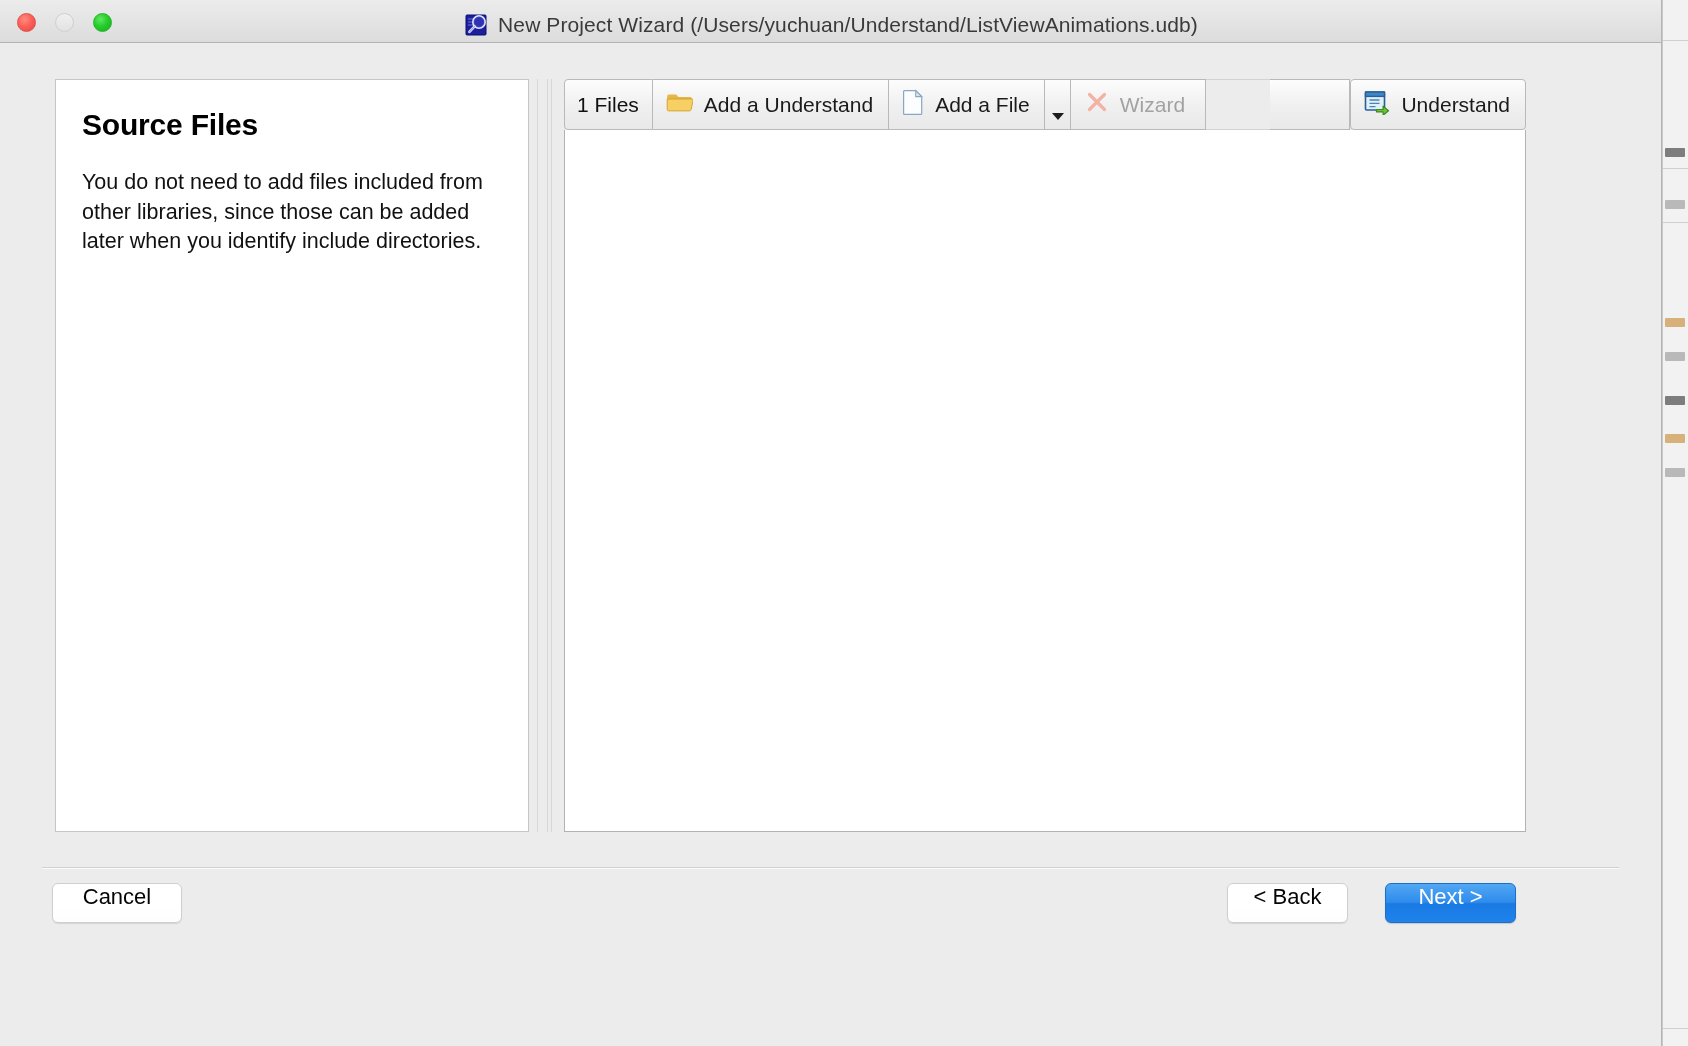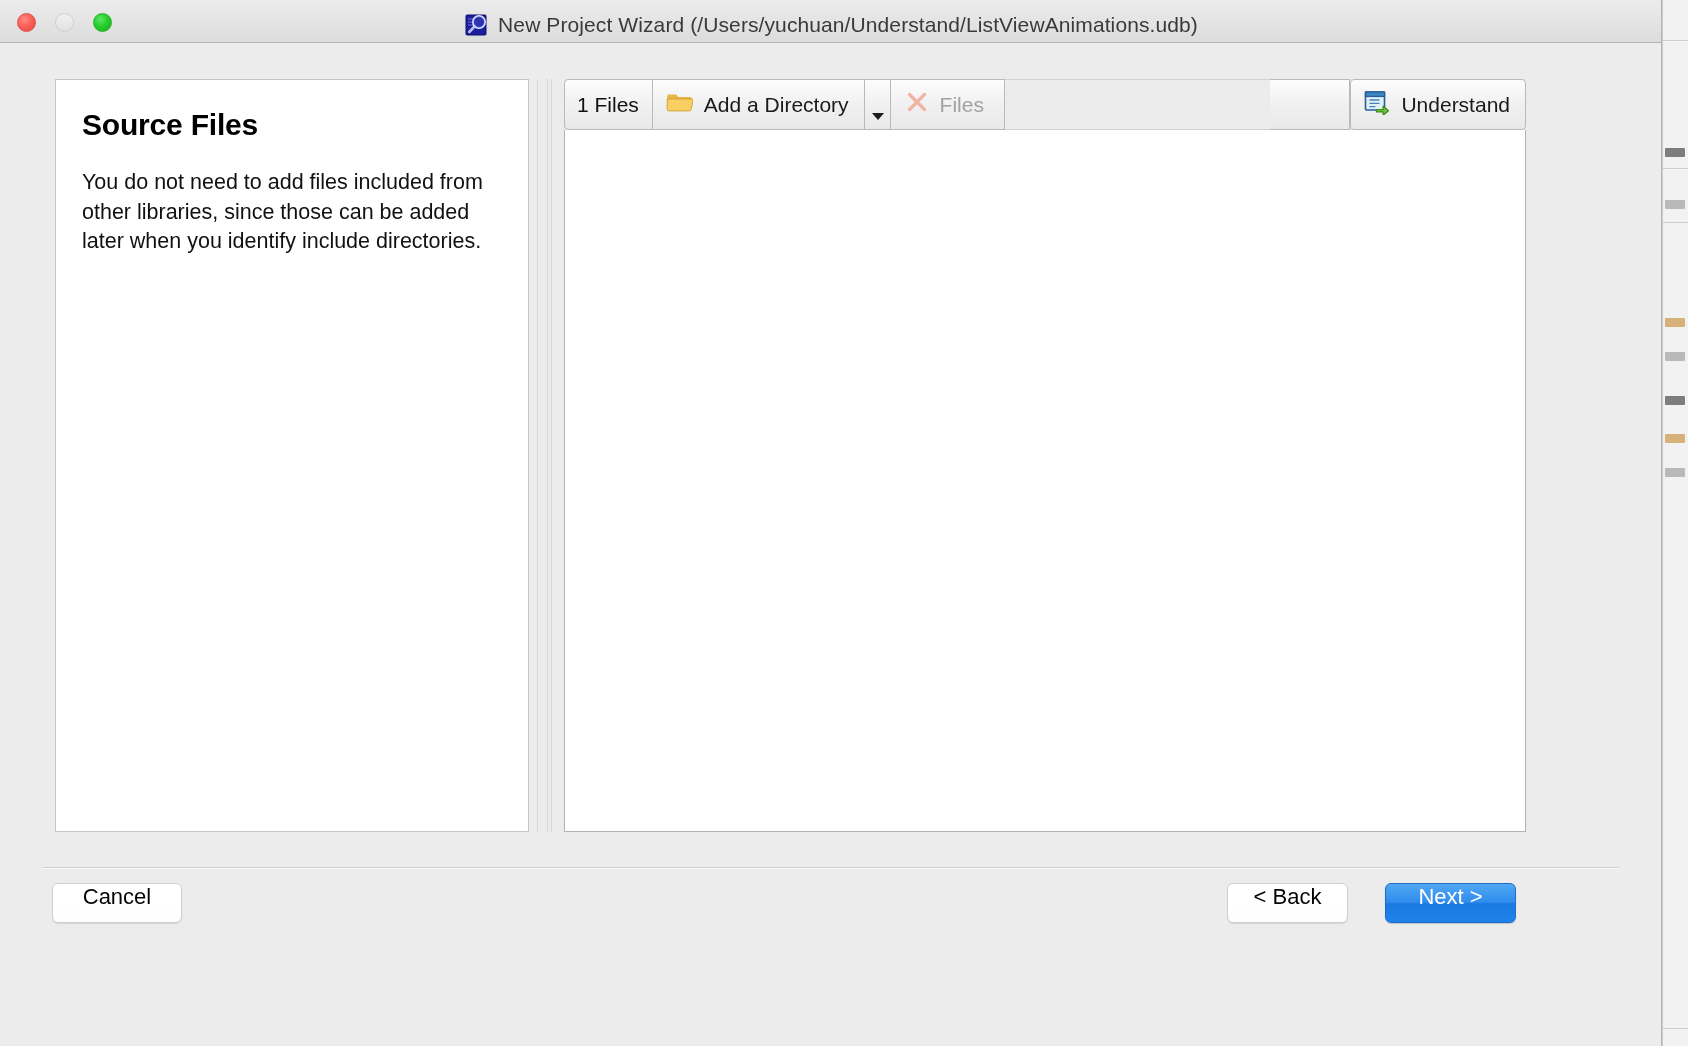--- a/index.html
+++ b/index.html
@@ -376,35 +376,44 @@
         <div class="tb-seg first" id="tb-count">1 Files</div>
 
         <div class="tb-seg" id="tb-add-directory">
           <span>
             <svg width="27" height="22" viewBox="0 0 27 22">
               <path d="M1.2 5.2 a1.6 1.6 0 0 1 1.6-1.6 h7.4 l2.2 2.3 h11.8 a1.6 1.6 0 0 1 1.6 1.6 v2.2 H1.2 Z" fill="#e8b646"></path>
               <path d="M1.2 8.0 h24.6 a1.3 1.3 0 0 1 1.26 1.62 l-2.0 9.0 a1.6 1.6 0 0 1 -1.56 1.26 H2.8 a1.6 1.6 0 0 1 -1.6 -1.6 Z" fill="#f8cf62"></path>
               <path d="M1.2 8.0 h24.6 a1.3 1.3 0 0 1 1.26 1.62 l-2.0 9.0 a1.6 1.6 0 0 1 -1.56 1.26 H2.8 a1.6 1.6 0 0 1 -1.6 -1.6 Z" fill="none" stroke="#cf9f2c" stroke-width="0.9"></path>
             </svg>
           </span>
-          <span>Add a Directory</span>
+          <span>Add a Understand</span>
         </div>
 
+        <div class="tb-seg" id="tb-add-file">
+          <span>
+            <svg width="22" height="26" viewBox="0 0 22 26">
+              <path d="M2.5 1.6 h11.2 l6.0 6.0 v16.8 a0.9 0.9 0 0 1 -0.9 0.9 H2.5 a0.9 0.9 0 0 1 -0.9 -0.9 V2.5 a0.9 0.9 0 0 1 0.9 -0.9 Z" fill="#fbfdff" stroke="#8aa6c2" stroke-width="1.2"></path>
+              <path d="M13.7 1.6 v6.0 h6.0 Z" fill="#d9e6f4" stroke="#8aa6c2" stroke-width="1.1"></path>
+            </svg>
+          </span>
+          <span>Add a File</span>
+        </div>
 
         <div id="tb-file-menu">
           <span id="caret-glyph"></span>
         </div>
 
         <div class="tb-seg" id="tb-remove">
           <span>
             <svg width="24" height="24" viewBox="0 0 24 24">
               <path d="M4.5 4.5 L19.5 19.5 M19.5 4.5 L4.5 19.5" stroke="#f2b2a4" stroke-width="3.2" stroke-linecap="round" fill="none"></path>
             </svg>
           </span>
-          <span>Files</span>
+          <span>Wizard</span>
         </div>
 
         <div id="tb-spacer"></div>
 
         <div id="tb-gap-seg"></div>
 
         <div class="tb-seg" id="tb-portability">
           <span>
             <svg width="26" height="25" viewBox="0 0 26 25">
               <rect x="1.5" y="2" width="19" height="18" rx="1" fill="#dff0fb" stroke="#2a5f96" stroke-width="1.6"></rect>

